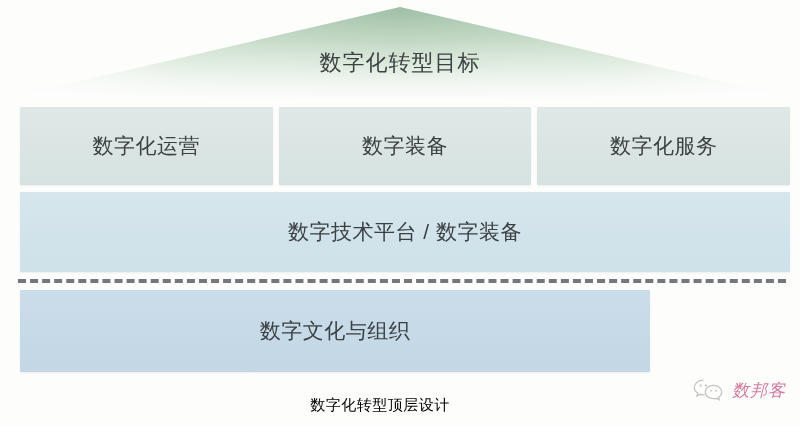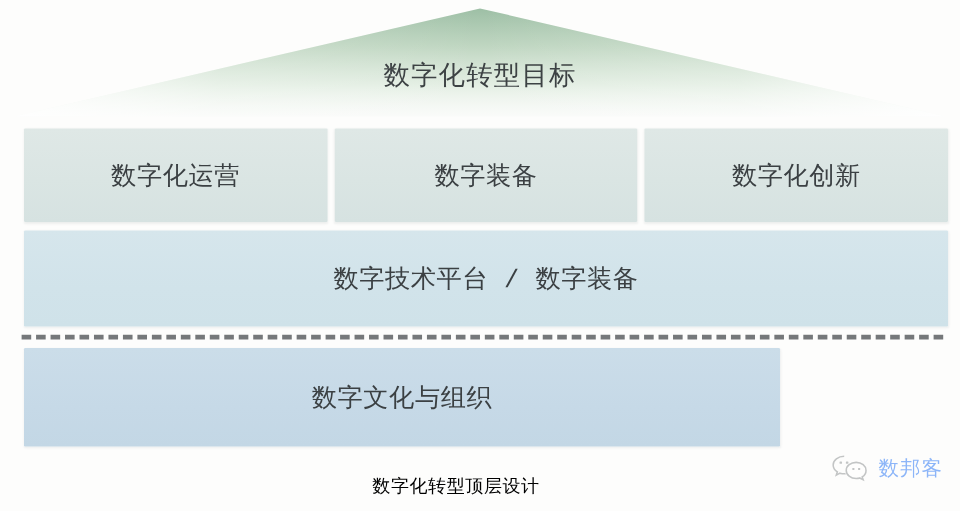--- a/index.html
+++ b/index.html
@@ -76,21 +76,20 @@
     left: 20px;
     top: 192px;
     width: 770px;
     height: 80px;
     background: linear-gradient(180deg, #d6e6ec 0%, #d1e3ea 60%, #cfe2e9 100%);
     border-radius: 1px;
     display: flex;
     align-items: center;
     justify-content: center;
     box-shadow: 0 1px 2px rgba(120,140,150,0.13);
-    font-family: Liberation Mono, monospace;
   }
   .platform-label {
     font-size: 21px;
     color: #3b4043;
     letter-spacing: 0.5px;
     white-space: nowrap;
   }
 
   
   .divider {
@@ -145,23 +144,24 @@
     display: flex;
     align-items: center;
     gap: 6px;
     opacity: 0.58;
   }
   .watermark svg {
     display: block;
   }
   .watermark-text {
     font-size: 17px;
-    color: #3b82f6;
+    color: #be185d;
     letter-spacing: 1px;
     white-space: nowrap;
+    font-style: italic;
   }
 </style>
 </head>
 <body>
 
 <div id="canvas">
 
   <div class="roof">
     <svg viewBox="0 0 800 100" preserveAspectRatio="none">
       <defs>
@@ -186,21 +186,21 @@
   </div>
 
   <div class="pillar-row">
     <div class="pillar">
       <span class="pillar-label">数字化运营</span>
     </div>
     <div class="pillar">
       <span class="pillar-label">数字装备</span>
     </div>
     <div class="pillar">
-      <span class="pillar-label">数字化创新</span>
+      <span class="pillar-label">数字化服务</span>
     </div>
   </div>
 
   <div class="platform">
     <span class="platform-label">数字技术平台 / 数字装备</span>
   </div>
 
   <div class="divider"></div>
 
   <div class="foundation">

